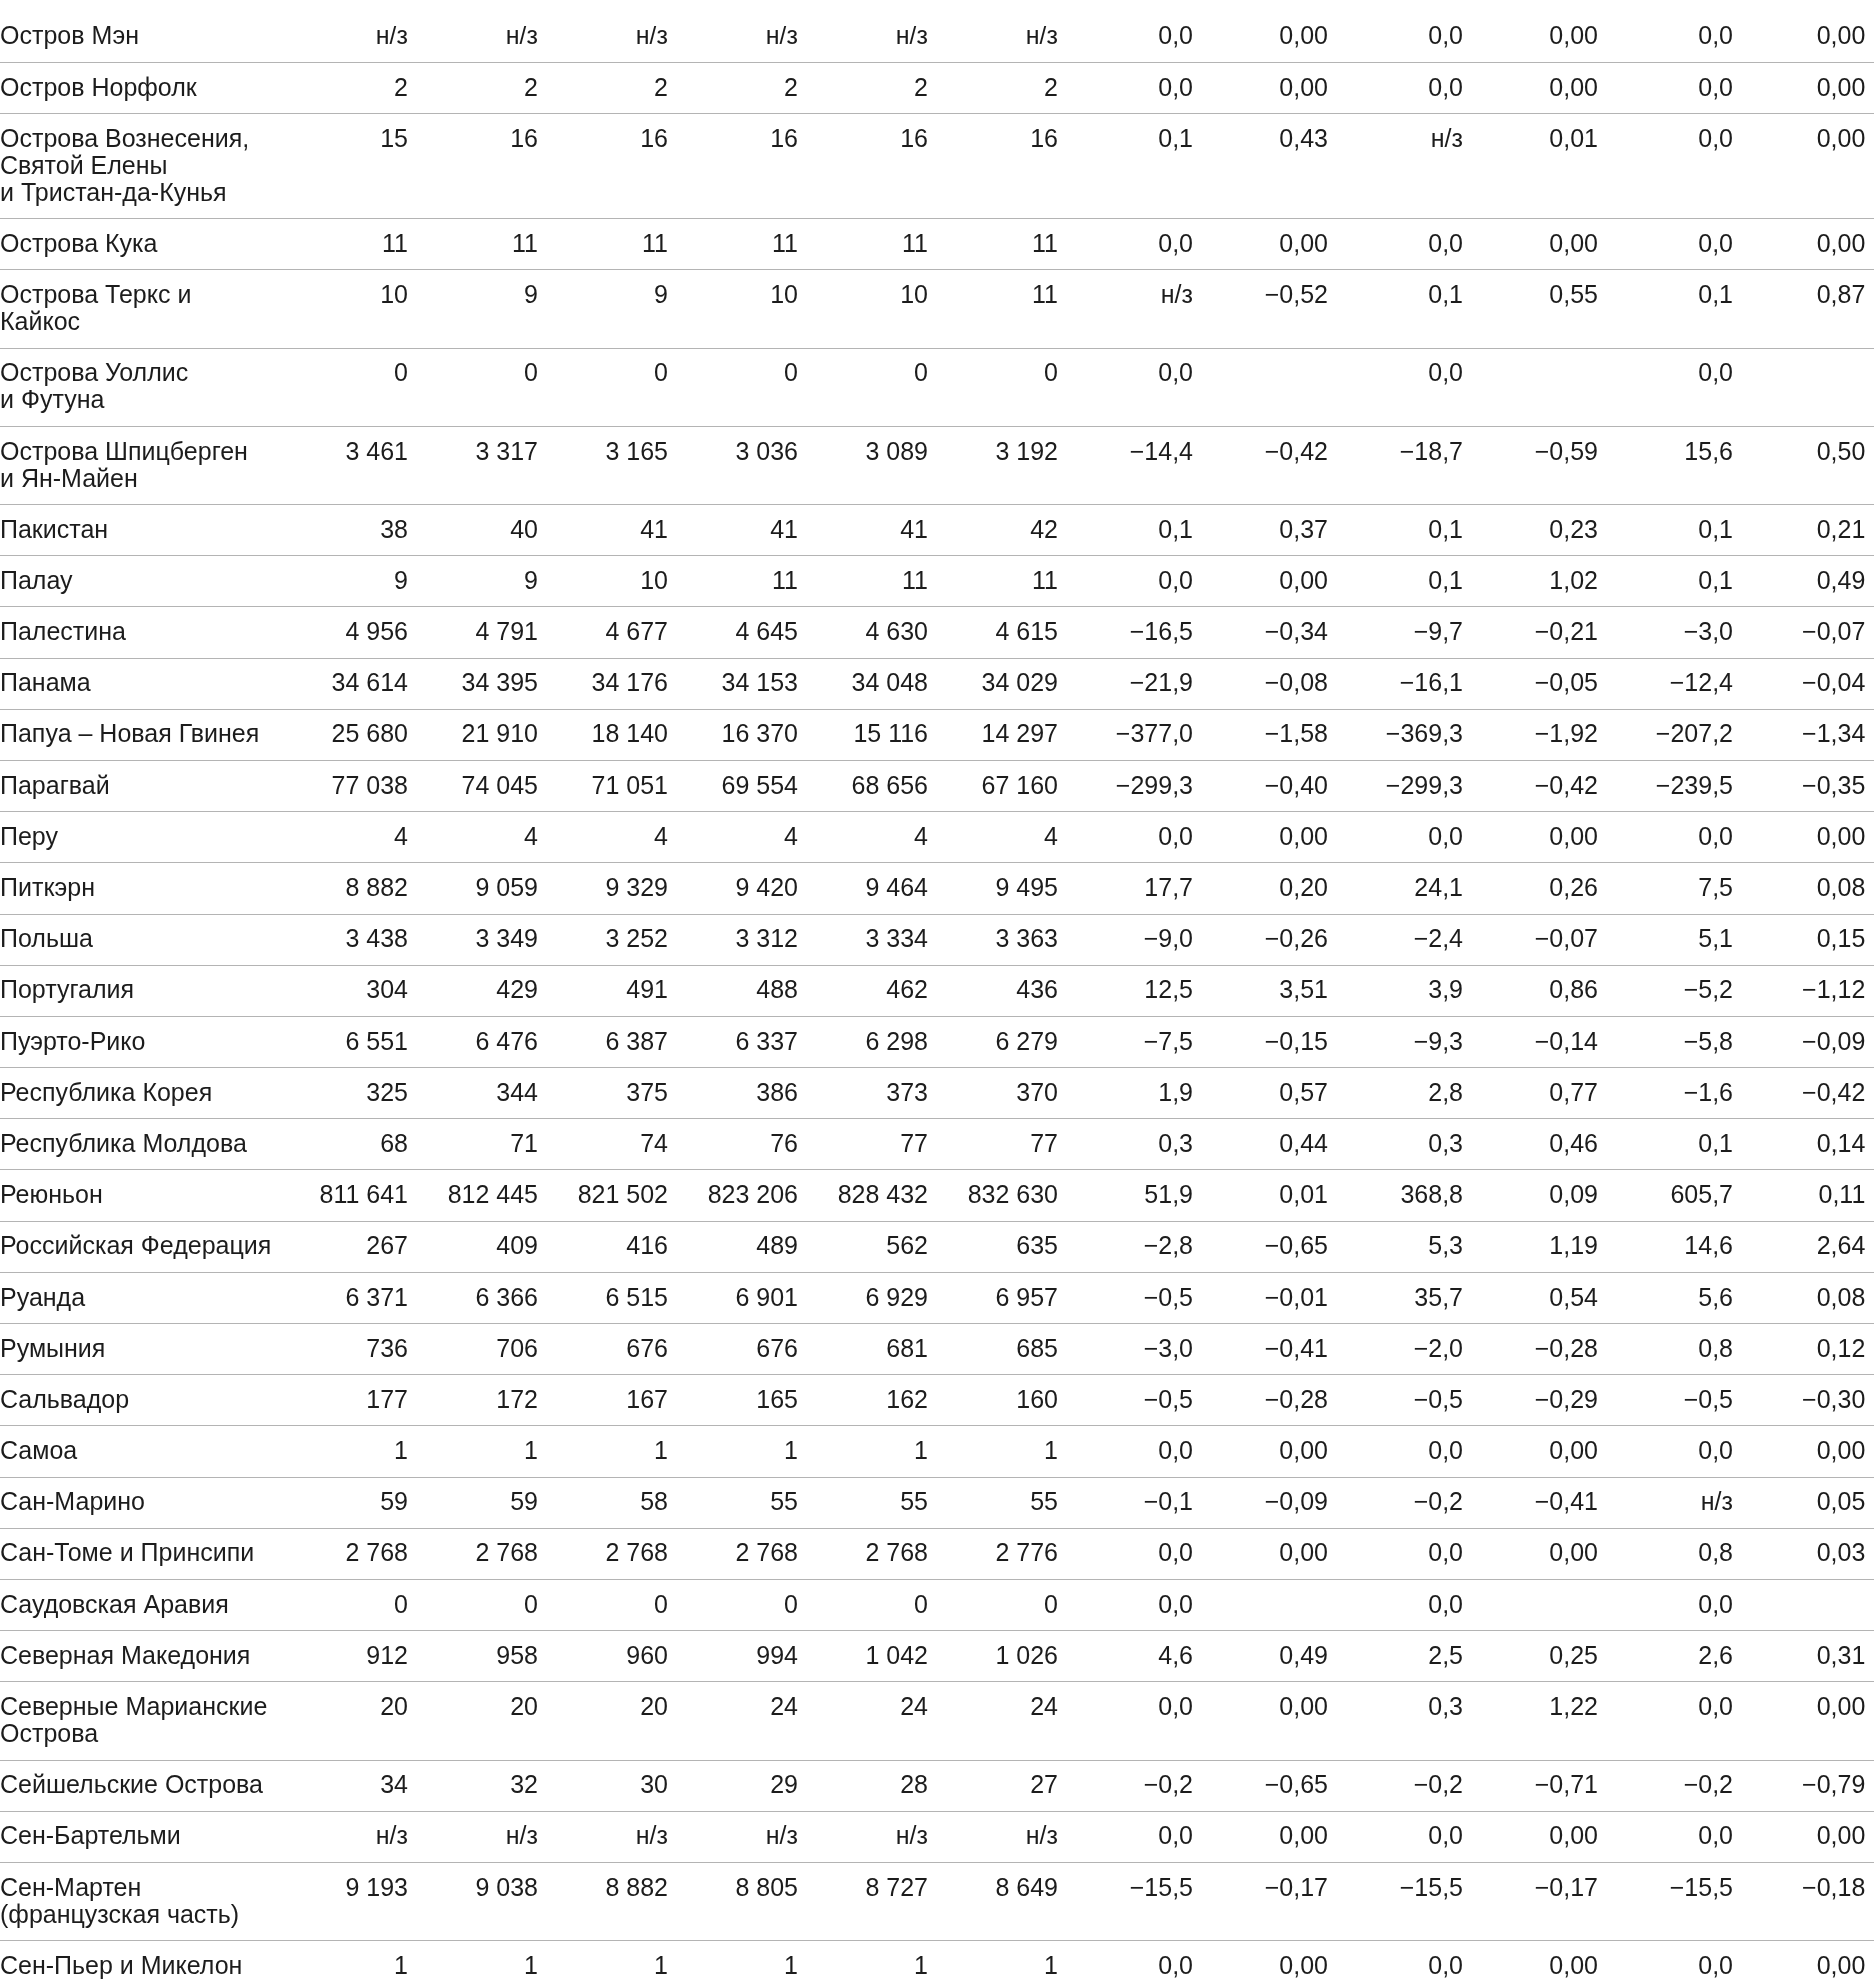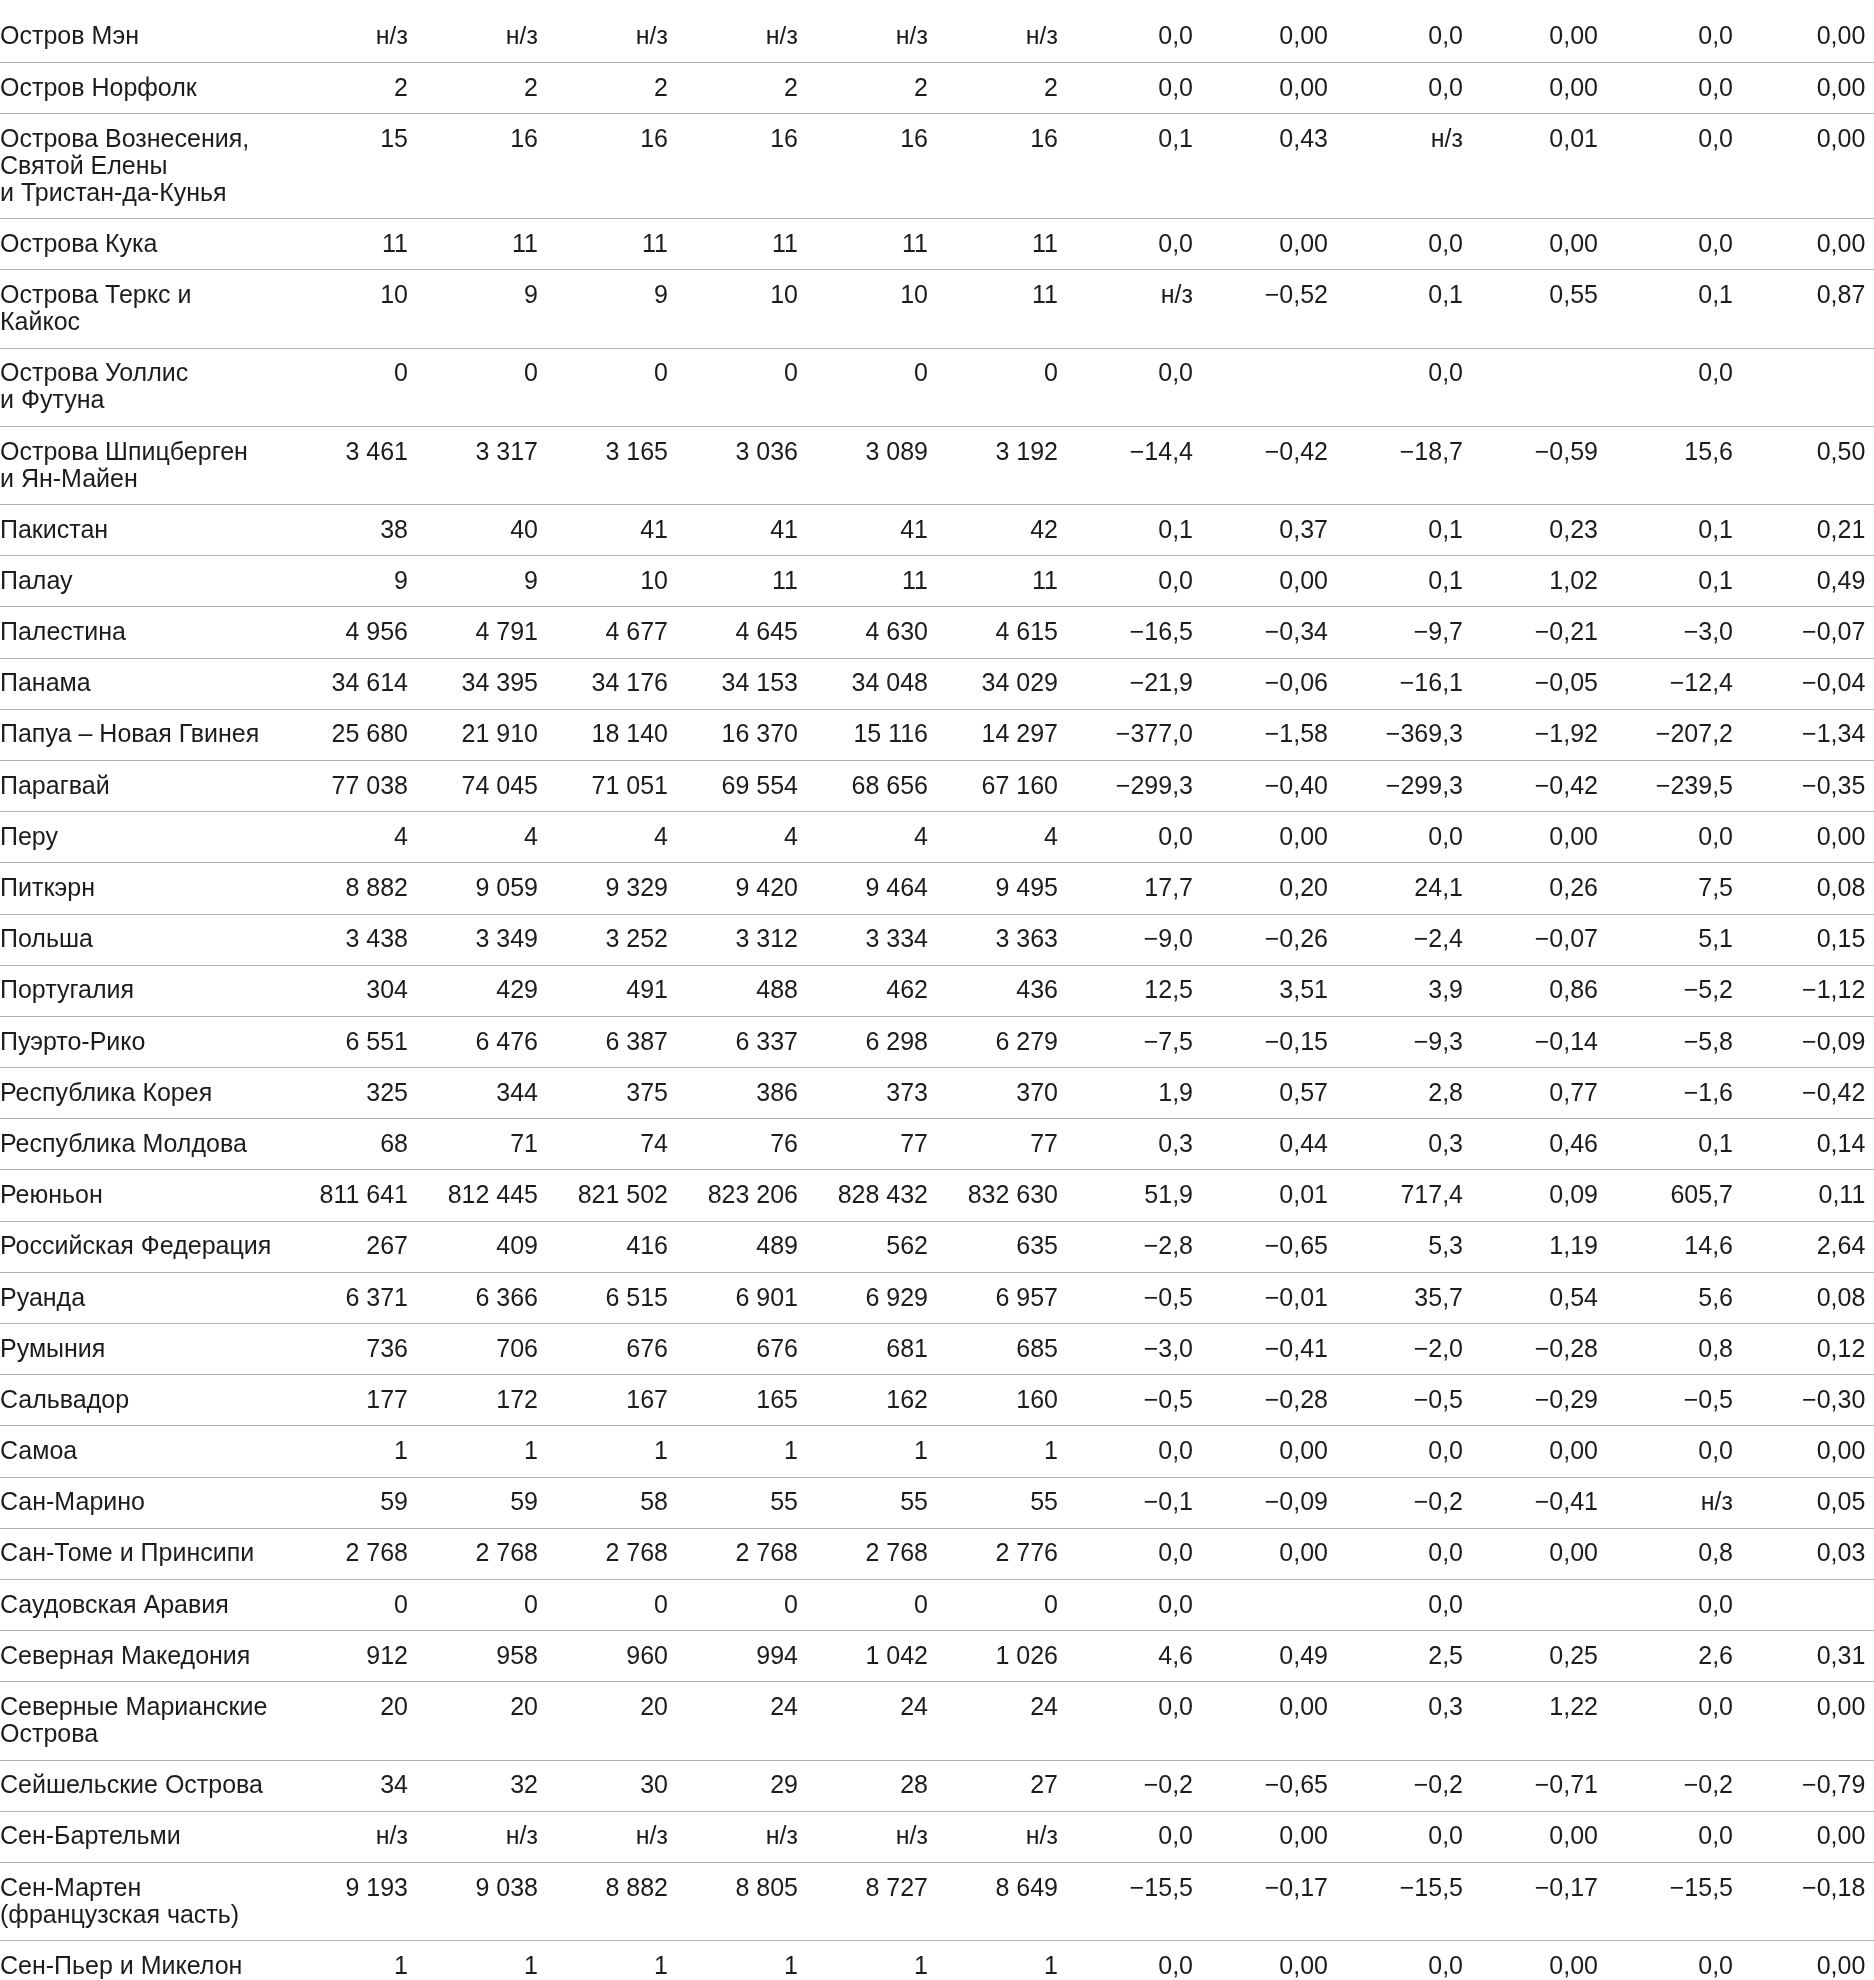--- a/index.html
+++ b/index.html
@@ -244,21 +244,21 @@
           </tr>
           <tr>
             <td class="name">Панама</td>
             <td class="num">34 614</td>
             <td class="num">34 395</td>
             <td class="num">34 176</td>
             <td class="num">34 153</td>
             <td class="num">34 048</td>
             <td class="num">34 029</td>
             <td class="num">−21,9</td>
-            <td class="num">−0,06</td>
+            <td class="num">−0,08</td>
             <td class="num">−16,1</td>
             <td class="num">−0,05</td>
             <td class="num">−12,4</td>
             <td class="num last">−0,04</td>
           </tr>
           <tr>
             <td class="name">Папуа – Новая Гвинея</td>
             <td class="num">25 680</td>
             <td class="num">21 910</td>
             <td class="num">18 140</td>
@@ -395,21 +395,21 @@
           <tr>
             <td class="name">Реюньон</td>
             <td class="num">811 641</td>
             <td class="num">812 445</td>
             <td class="num">821 502</td>
             <td class="num">823 206</td>
             <td class="num">828 432</td>
             <td class="num">832 630</td>
             <td class="num">51,9</td>
             <td class="num">0,01</td>
-            <td class="num">717,4</td>
+            <td class="num">368,8</td>
             <td class="num">0,09</td>
             <td class="num">605,7</td>
             <td class="num last">0,11</td>
           </tr>
           <tr>
             <td class="name">Российская Федерация</td>
             <td class="num">267</td>
             <td class="num">409</td>
             <td class="num">416</td>
             <td class="num">489</td>

